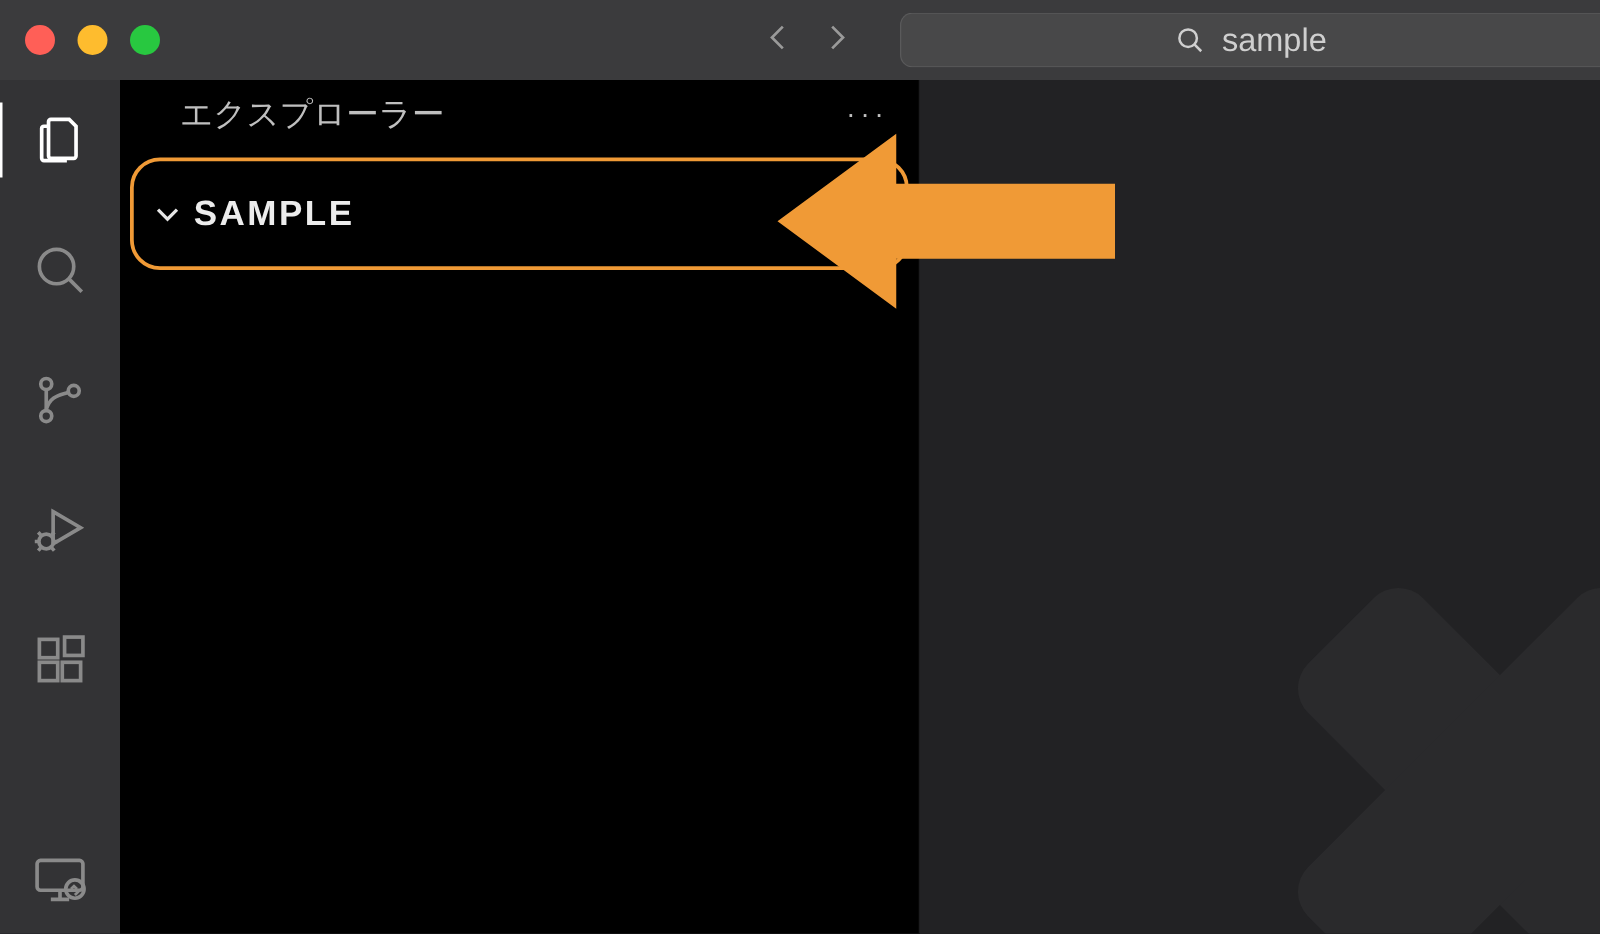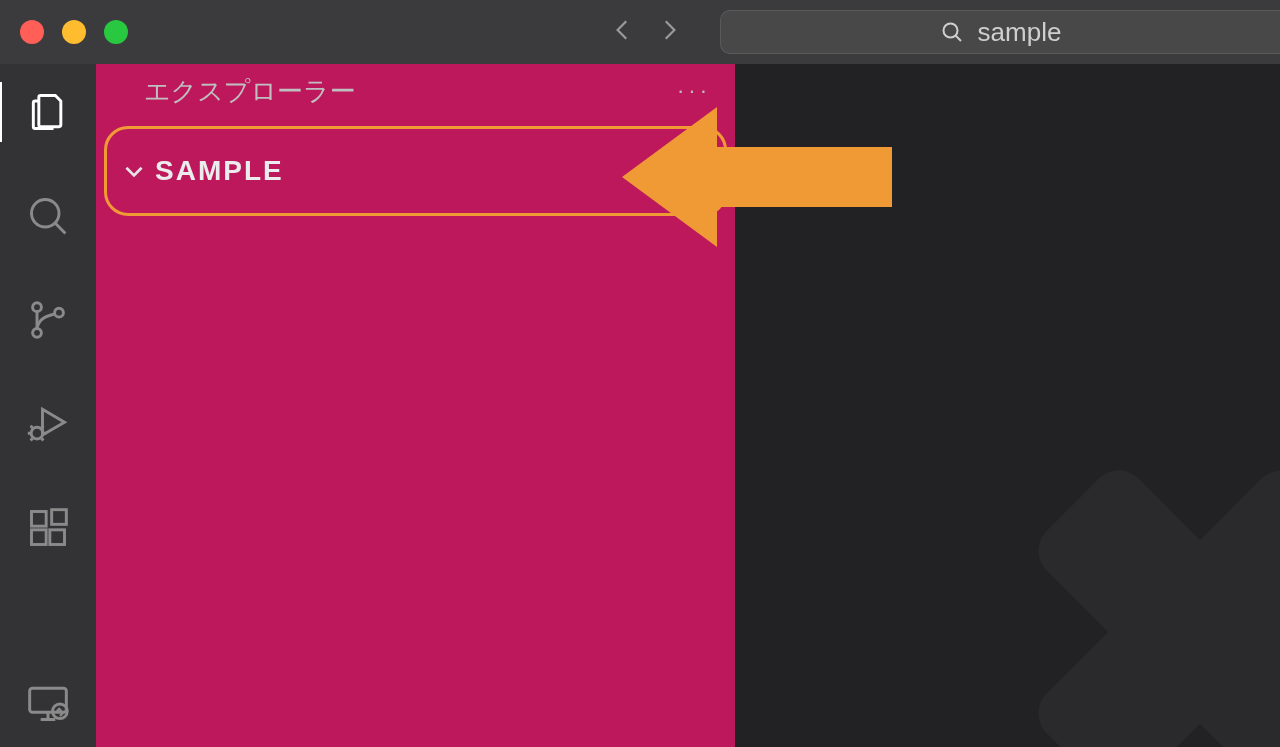--- a/index.html
+++ b/index.html
@@ -93,21 +93,21 @@
     background: #ffffff;
   }
   .ab-remote {
     margin-top: auto;
     margin-bottom: 20px;
   }
 
   
   .sidebar {
     width: 640px;
-    background: #be185d;
+    background: #000000;
     position: relative;
     border-right: 1px solid #1c1c1e;
   }
   .sidebar-header {
     height: 54px;
     display: flex;
     align-items: center;
     justify-content: space-between;
     padding: 0 24px 0 48px;
     font-size: 26px;

